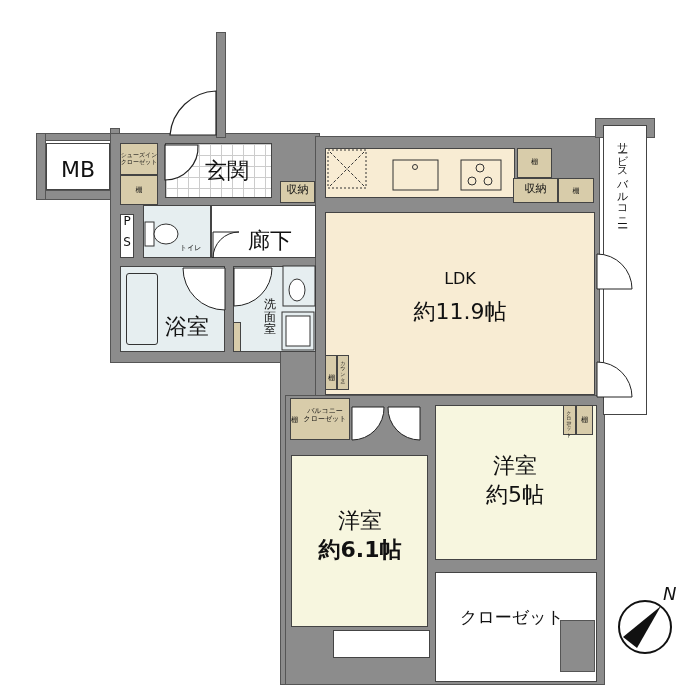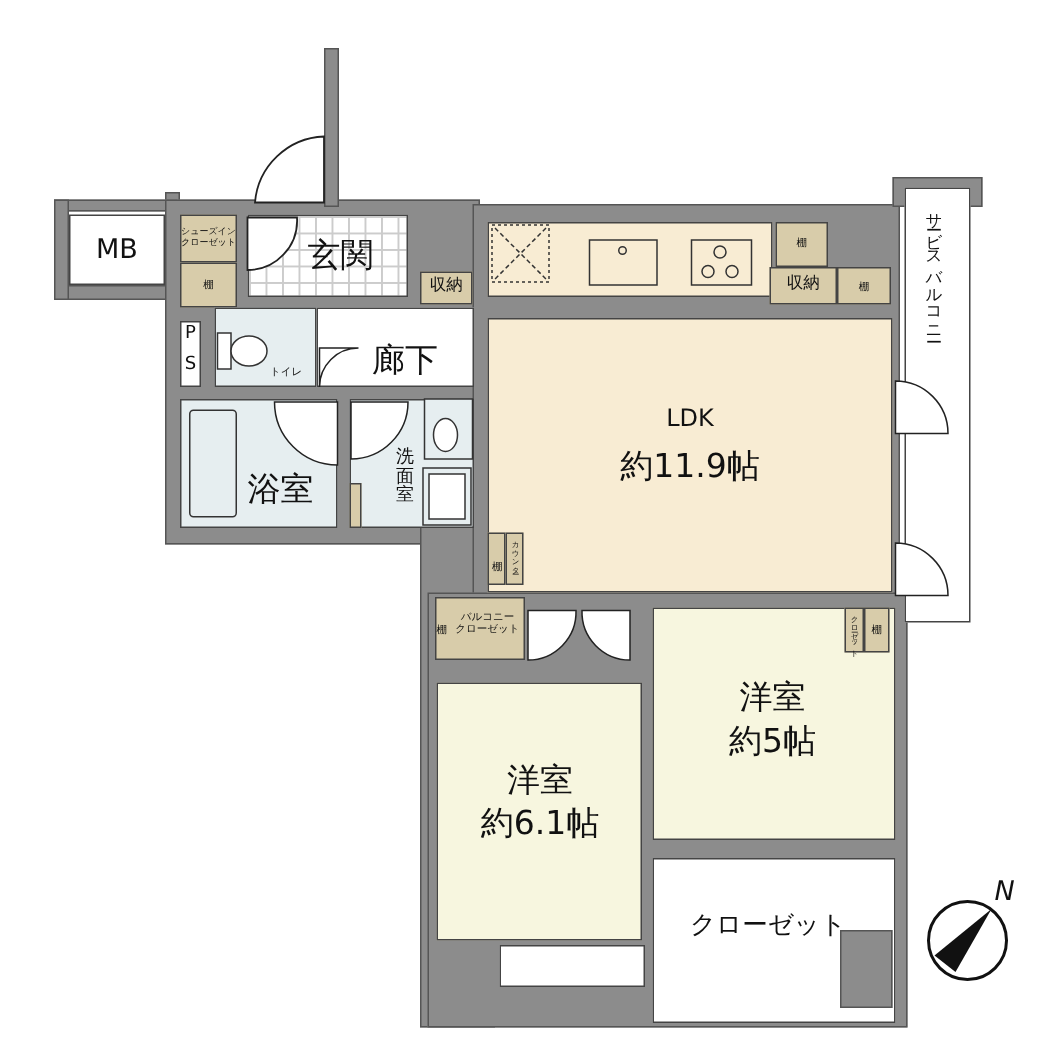--- a/index.html
+++ b/index.html
@@ -25,21 +25,21 @@
 <div class="abs wall" style="left:36px;top:190px;width:82px;height:10px;"></div>
 <div class="abs wall" style="left:36px;top:133px;width:10px;height:67px;"></div>
 <div class="abs wall" style="left:110px;top:133px;width:210px;height:230px;"></div>
 <div class="abs wall" style="left:280px;top:340px;width:50px;height:345px;"></div>
 <div class="abs wall" style="left:315px;top:136px;width:285px;height:270px;"></div>
 <div class="abs wall" style="left:595px;top:118px;width:60px;height:20px;"></div>
 <div class="abs wall" style="left:285px;top:395px;width:320px;height:290px;"></div>
 <div class="abs wall" style="left:216px;top:32px;width:10px;height:106px;"></div>
 
 <div class="abs white" style="left:46px;top:143px;width:64px;height:47px;"></div>
-<div class="lbl" style="left:46px;top:157px;width:64px;font-size:18px;">MB</div>
+<div class="lbl" style="left:46px;top:157px;width:64px;font-size:22px;">MB</div>
 
 <div class="abs wood" style="left:120px;top:143px;width:38px;height:32px;"></div>
 <div class="lbl tiny" style="left:120px;top:152px;width:38px;font-size:6px;white-space:pre-line;">シューズイン
 クローゼット</div>
 <div class="abs wood" style="left:120px;top:175px;width:38px;height:30px;"></div>
 <div class="lbl tiny" style="left:120px;top:186px;width:38px;">棚</div>
 
 <div class="abs" style="left:165px;top:143px;width:107px;height:55px;background:#fff;background-image:linear-gradient(#ccc 1px,transparent 1px),linear-gradient(90deg,#ccc 1px,transparent 1px);background-size:11px 11px;border:1px solid #444;"></div>
 <div class="lbl big" style="left:205px;top:158px;text-align:center;">玄関</div>
 
@@ -83,21 +83,21 @@
 <div class="abs white" style="left:603px;top:125px;width:44px;height:290px;"></div>
 <div class="lbl vtext" style="left:615px;top:135px;font-size:11px;">サービスバルコニー</div>
 
 <div class="abs wood" style="left:290px;top:398px;width:60px;height:42px;"></div>
 <div class="lbl tiny" style="left:300px;top:407px;width:50px;white-space:pre-line;">バルコニー
 クローゼット</div>
 <div class="lbl tiny" style="left:291px;top:416px;">棚</div>
 
 <div class="abs light" style="left:291px;top:455px;width:137px;height:172px;border:1px solid #444;"></div>
 <div class="lbl big" style="left:310px;top:508px;width:100px;">洋室</div>
-<div class="lbl big" style="left:305px;top:537px;width:110px;">約6.1帖</div>
+<div class="lbl big" style="left:305px;top:537px;width:110px;font-weight:bold;">約6.1帖</div>
 <div class="abs white" style="left:333px;top:630px;width:97px;height:28px;"></div>
 
 <div class="abs light" style="left:435px;top:405px;width:162px;height:155px;border:1px solid #444;"></div>
 <div class="lbl big" style="left:470px;top:453px;width:90px;">洋室</div>
 <div class="lbl big" style="left:465px;top:482px;width:100px;">約5帖</div>
 <div class="abs wood" style="left:563px;top:405px;width:13px;height:30px;"></div>
 <div class="lbl tiny vtext" style="left:565px;top:407px;font-size:5px;">クローゼット</div>
 <div class="abs wood" style="left:576px;top:405px;width:17px;height:30px;"></div>
 <div class="lbl tiny" style="left:576px;top:416px;width:17px;">棚</div>
 

